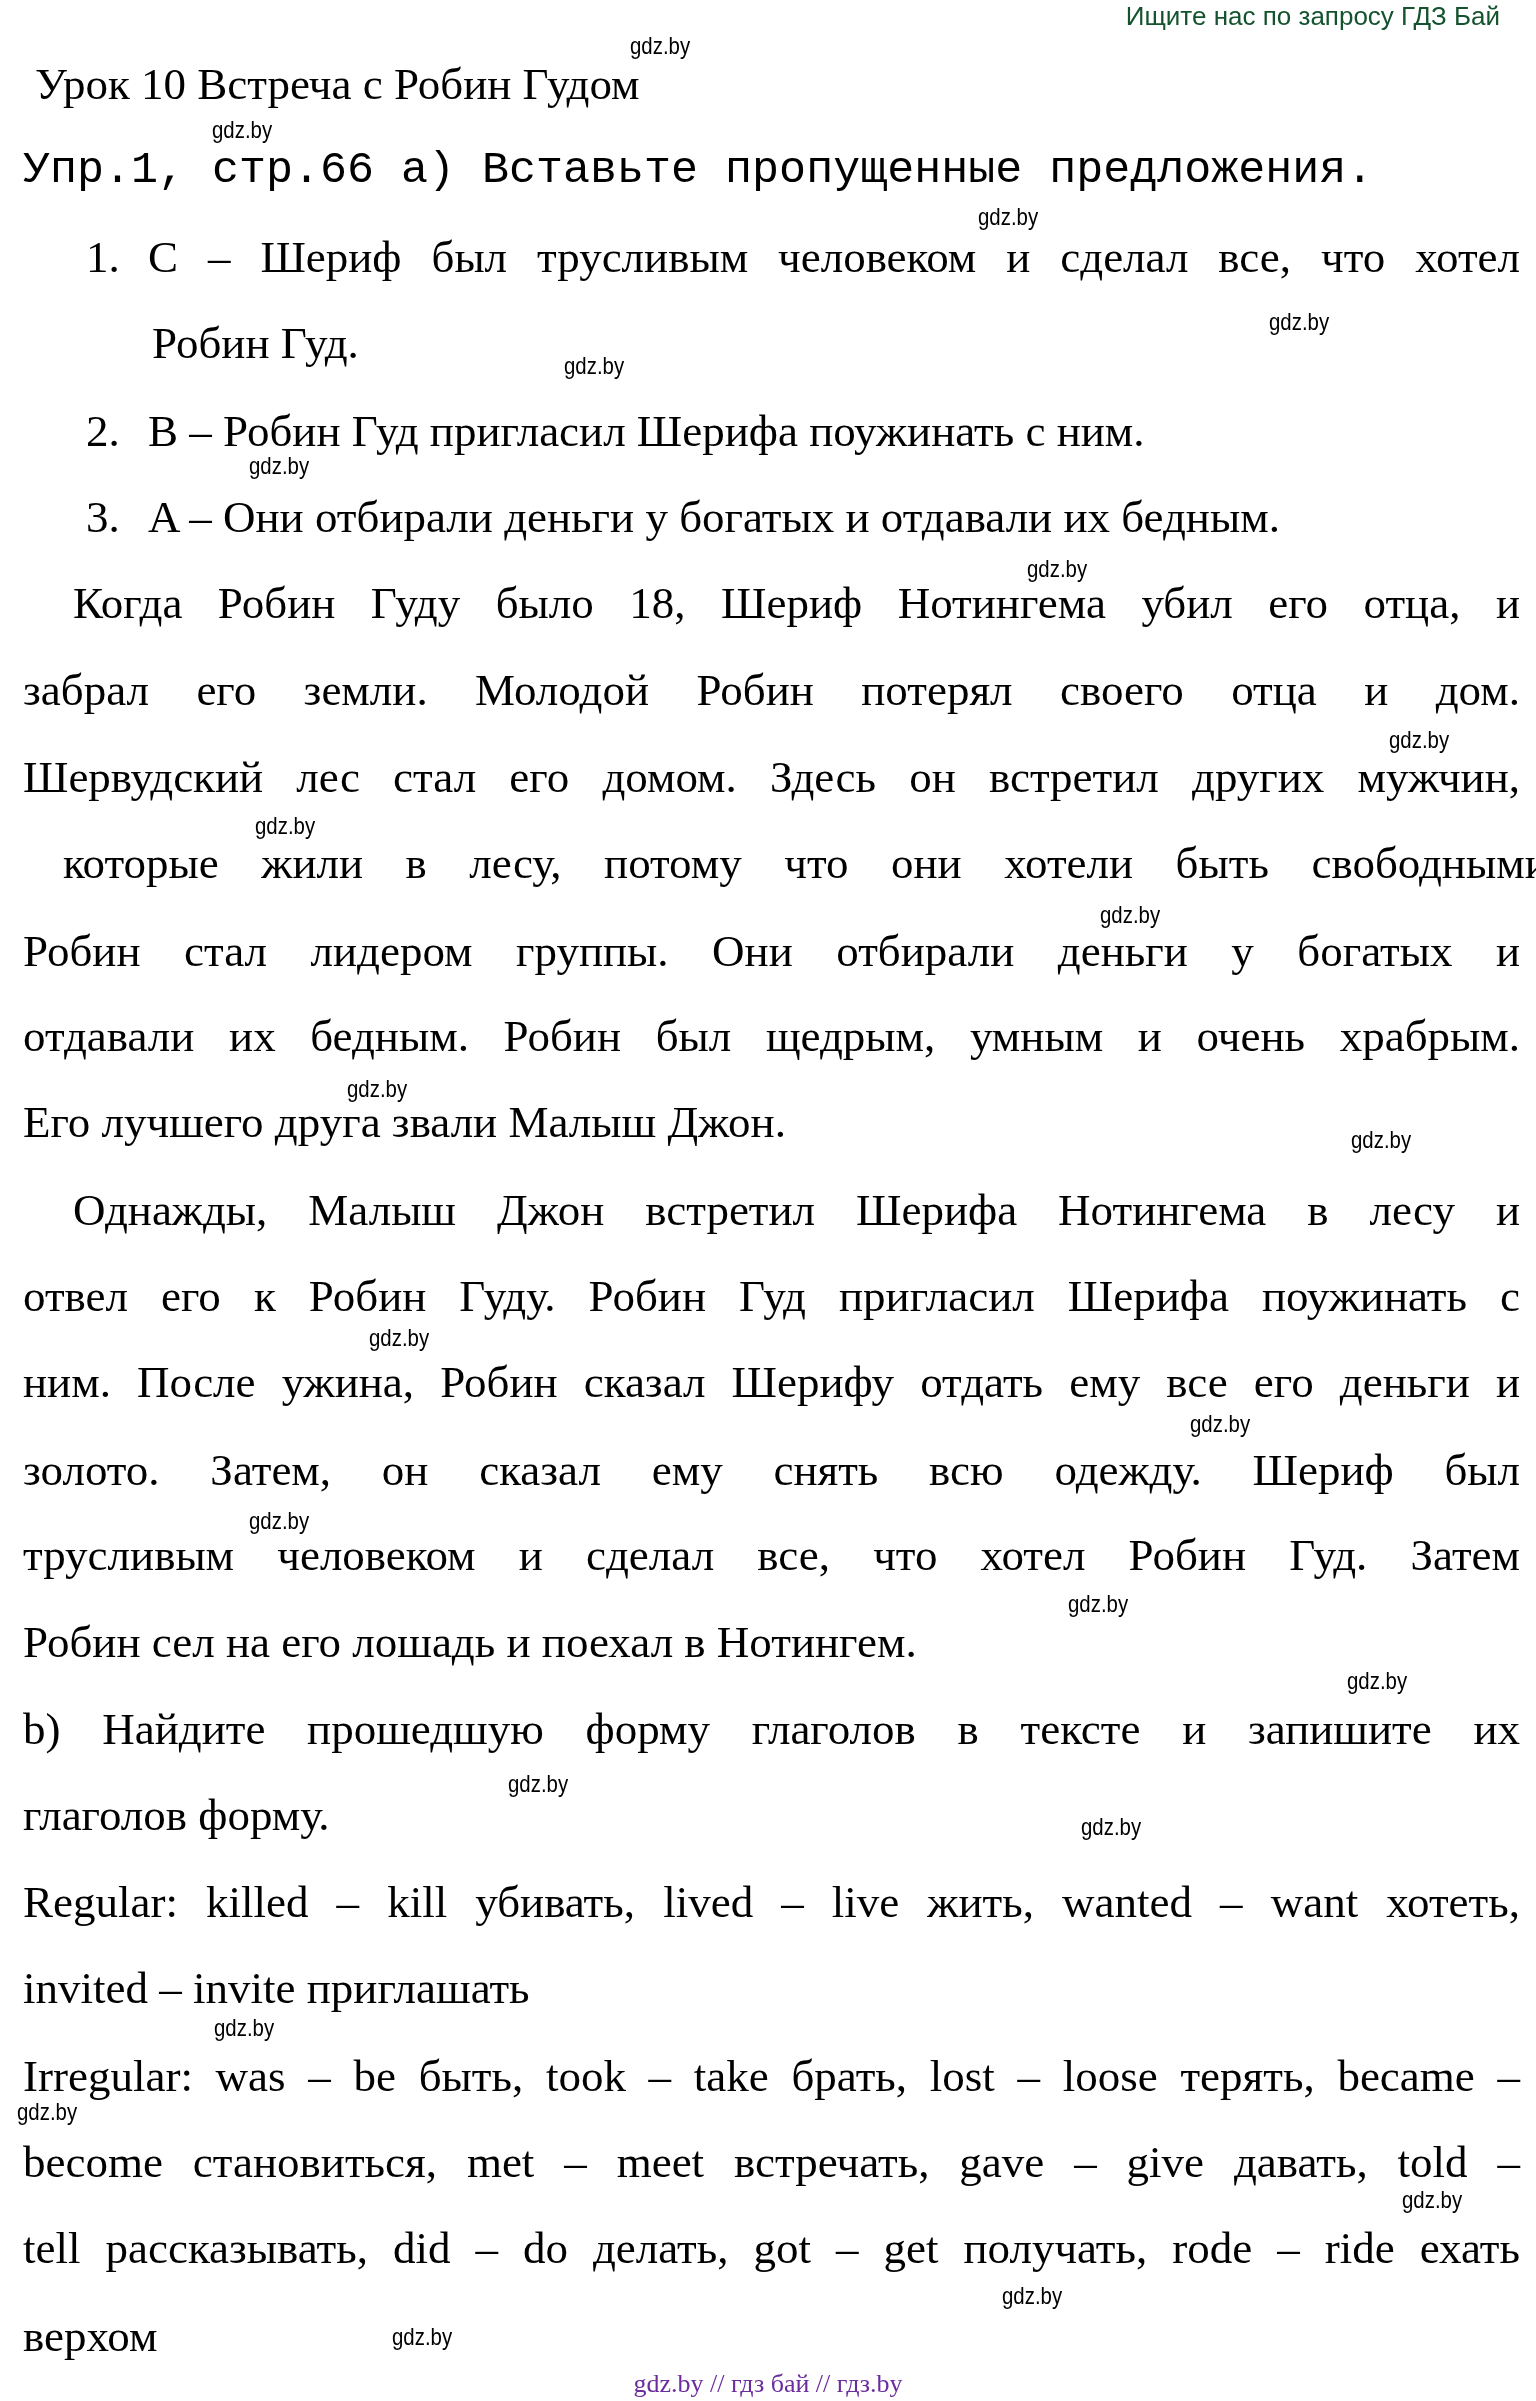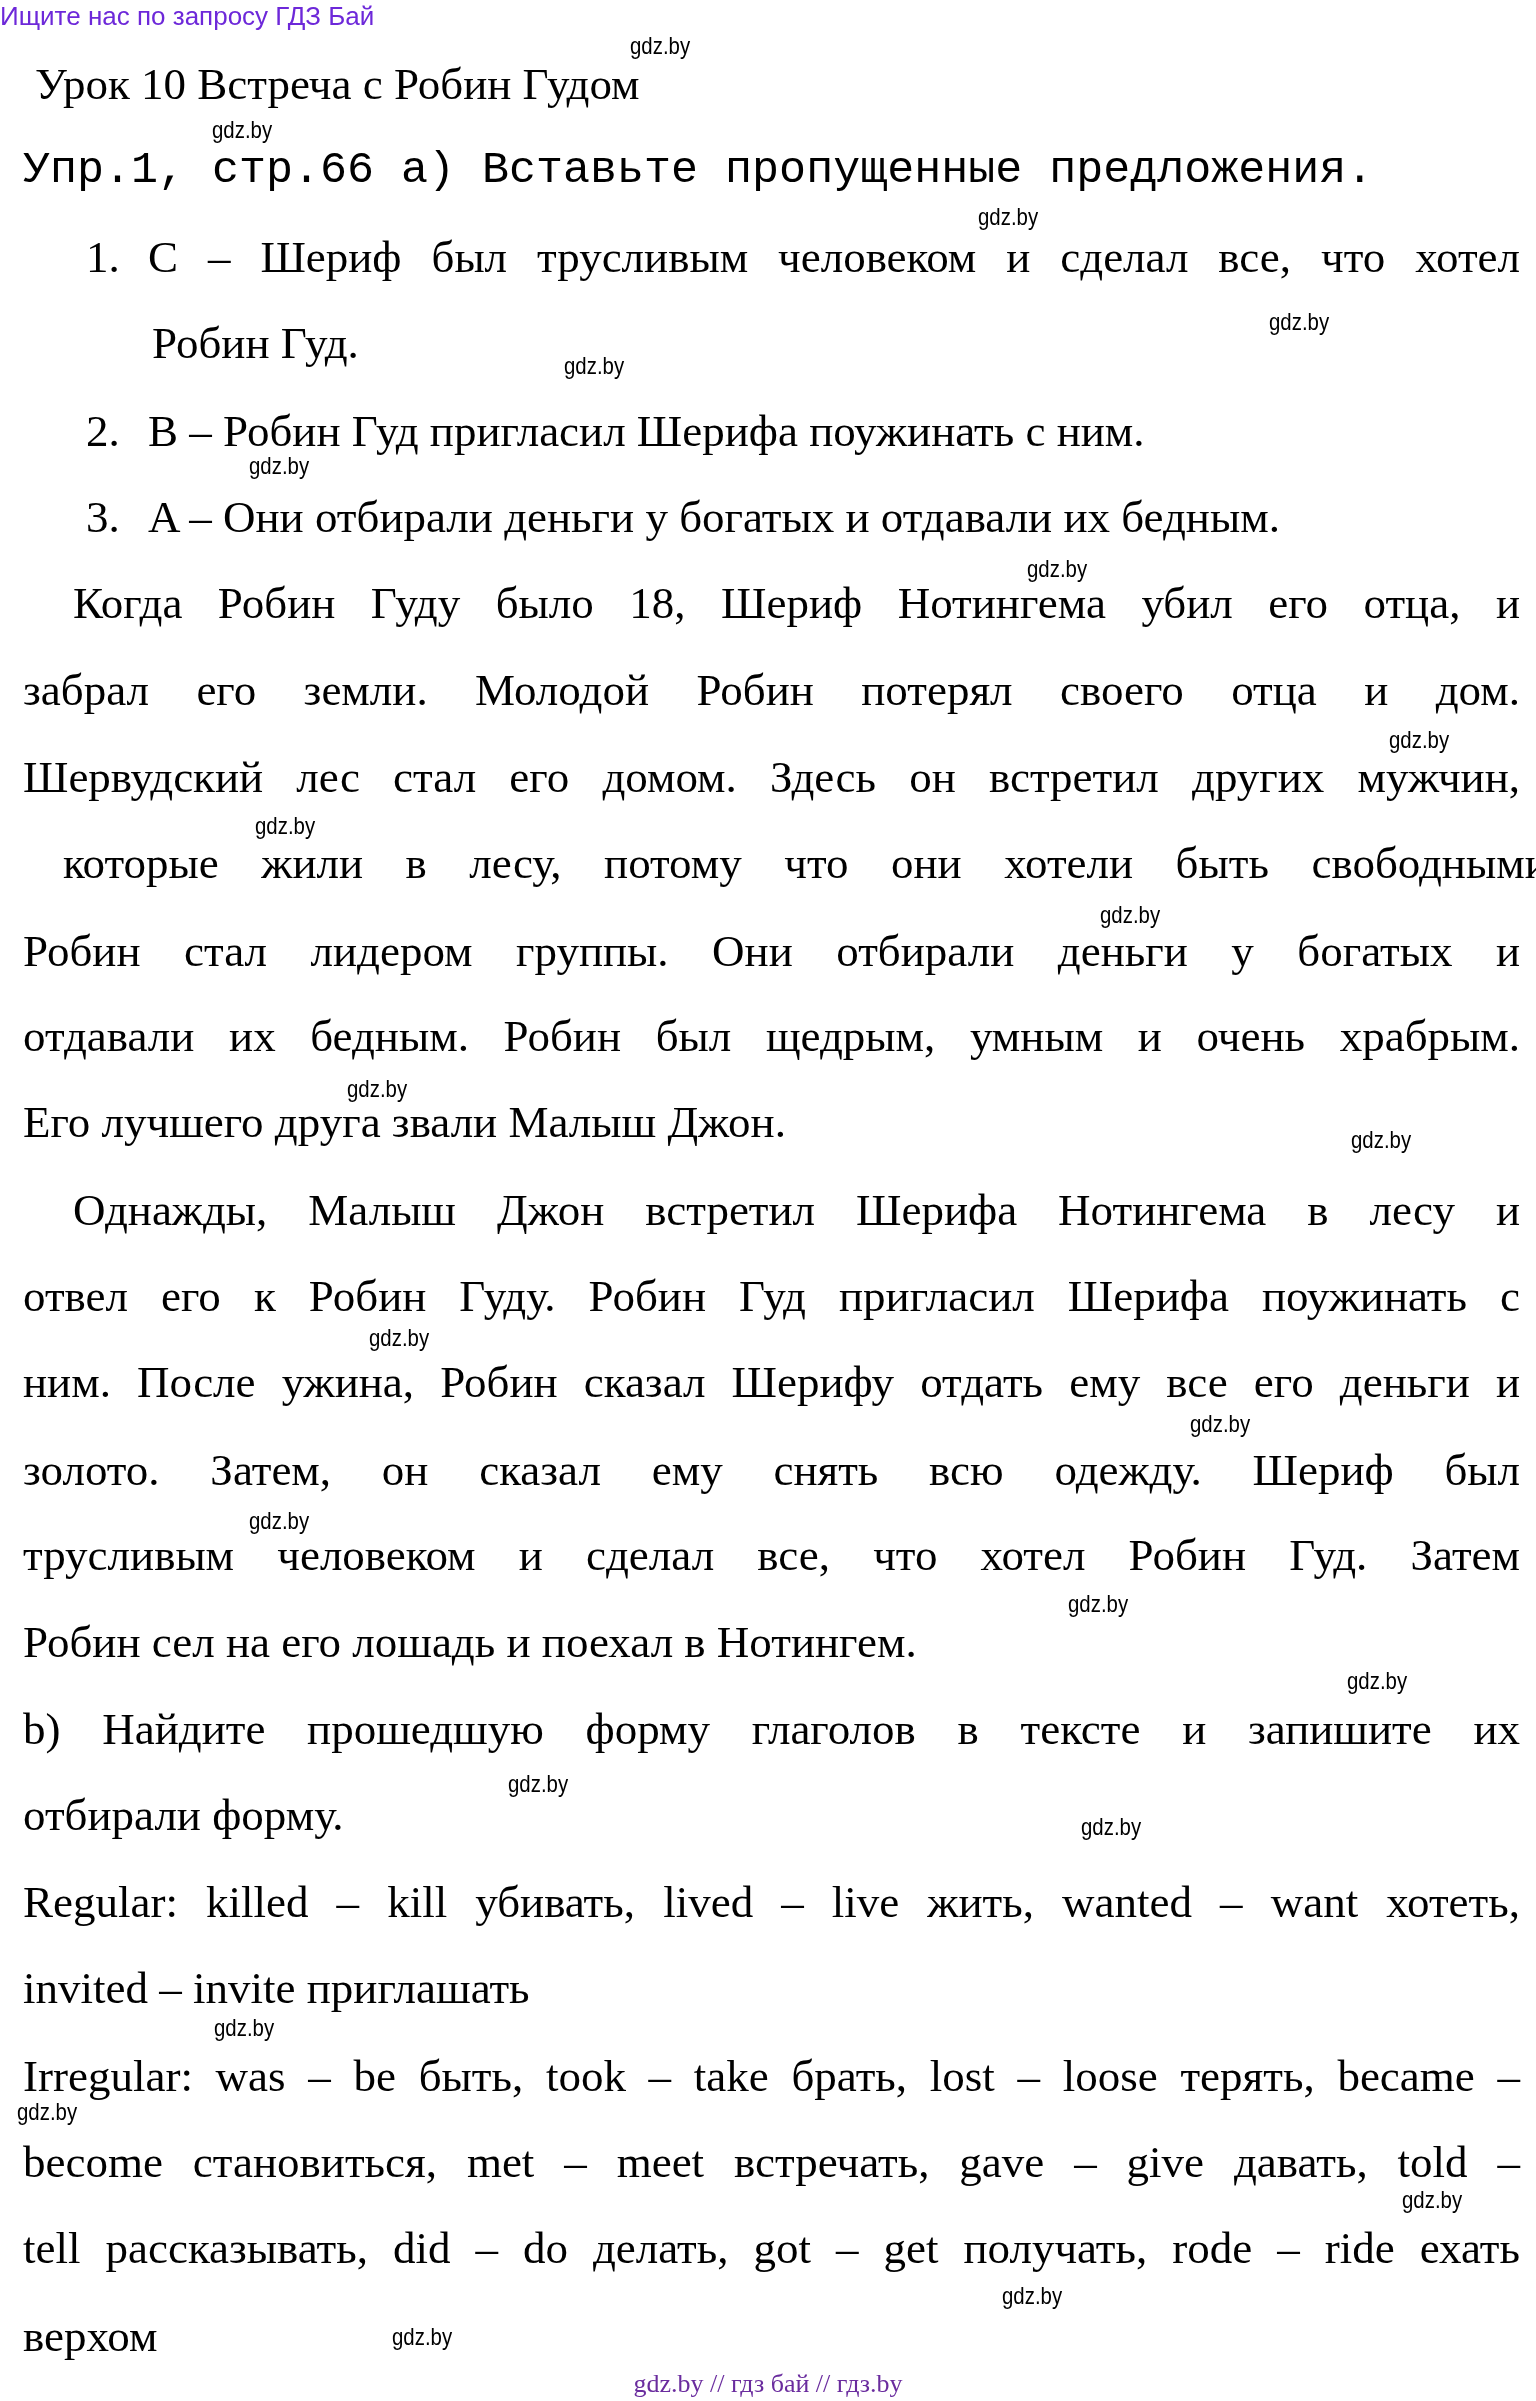--- a/index.html
+++ b/index.html
@@ -1,20 +1,20 @@
 <!DOCTYPE html>
 <html style="font-size:13.7px"><head>
 <meta charset="utf-8">
 <style>
   html, body { margin:0; padding:0; background:#ffffff; }
   body { width:1536px; height:2401px; position:relative; overflow:hidden; font-family:"Liberation Serif", serif; color:#000; }
   .line { position:absolute; left:23px; width:1497px; font-size:45px; line-height:55px; white-space:nowrap; transform-origin:left top; }
   .just { text-align:justify; text-align-last:justify; white-space:normal; }
   .wm { position:absolute; font-family:"Liberation Sans", sans-serif; font-size:24px; color:#000; line-height:26px; transform:scaleX(0.85); transform-origin:left top; }
-  .top-banner { position:absolute; top:1.7px; left:0; width:1500px; text-align:left; font-family:"Liberation Sans", sans-serif; font-size:26px; color:#6d28d9; line-height:29px; }
+  .top-banner { position:absolute; top:1.7px; left:0; width:1500px; text-align:right; font-family:"Liberation Sans", sans-serif; font-size:26px; color:#14532d; line-height:29px; }
   .bottom-banner { position:absolute; top:2369px; left:0; width:1536px; text-align:center; font-family:Liberation Serif, serif; font-size:26px; color:#6a2c9e; line-height:29px; }
   .num { display:inline-block; width:62px; }
 </style>
 </head>
 <body>
 
 <div class="top-banner">Ищите нас по запросу ГДЗ Бай</div>
 
 <div class="wm" style="top:33px;left:630px;">gdz.by</div>
 <div class="wm" style="top:117px;left:212px;">gdz.by</div>
@@ -58,21 +58,21 @@
 <div class="line" style="top:1095px;">Его лучшего друга звали Малыш Джон.</div>
 
 <div class="line just" style="top:1183px;left:73px;width:1447px;">Однажды, Малыш Джон встретил Шерифа Нотингема в лесу и</div>
 <div class="line just" style="top:1269px;">отвел его к Робин Гуду. Робин Гуд пригласил Шерифа поужинать с</div>
 <div class="line just" style="top:1355px;">ним. После ужина, Робин сказал Шерифу отдать ему все его деньги и</div>
 <div class="line just" style="top:1443px;">золото. Затем, он сказал ему снять всю одежду. Шериф был</div>
 <div class="line just" style="top:1528px;">трусливым человеком и сделал все, что хотел Робин Гуд. Затем</div>
 <div class="line" style="top:1615px;">Робин сел на его лошадь и поехал в Нотингем.</div>
 
 <div class="line just" style="top:1702px;">b) Найдите прошедшую форму глаголов в тексте и запишите их</div>
-<div class="line" style="top:1788px;">отбирали форму.</div>
+<div class="line" style="top:1788px;">глаголов форму.</div>
 
 <div class="line just" style="top:1875px;">Regular: killed – kill убивать, lived – live жить, wanted – want хотеть,</div>
 <div class="line" style="top:1961px;">invited – invite приглашать</div>
 
 <div class="line just" style="top:2049px;">Irregular: was – be быть, took – take брать, lost – loose терять, became –</div>
 <div class="line just" style="top:2135px;">become становиться, met – meet встречать, gave – give давать, told –</div>
 <div class="line just" style="top:2221px;">tell рассказывать, did – do делать, got – get получать, rode – ride ехать</div>
 <div class="line" style="top:2309px;">верхом</div>
 
 <div class="bottom-banner">gdz.by  //  гдз бай  //  гдз.by</div>

